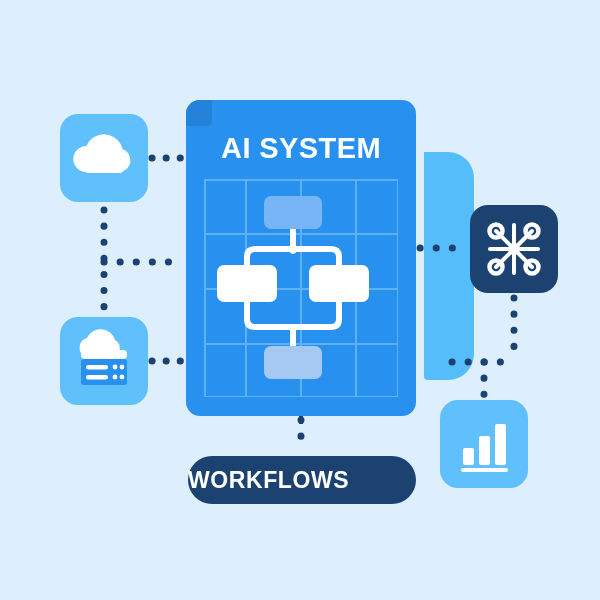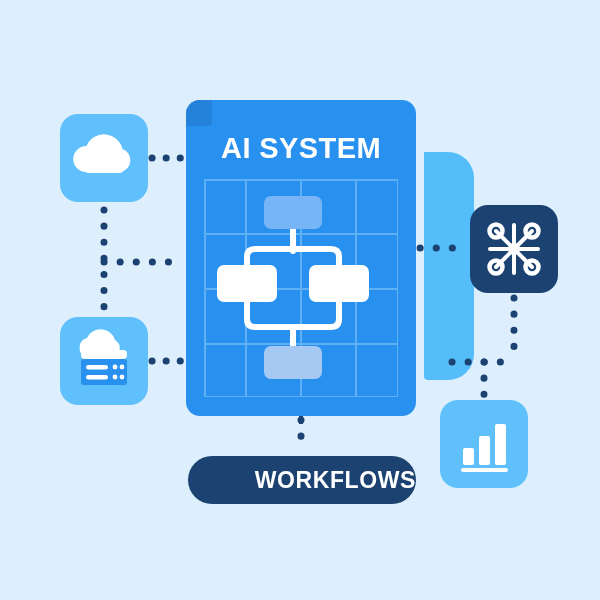--- a/index.html
+++ b/index.html
@@ -134,21 +134,21 @@
   .pill {
     position: absolute;
     left: 188px;
     top: 456px;
     width: 228px;
     height: 48px;
     background: #1c4272;
     border-radius: 24px;
     display: flex;
     align-items: center;
-    justify-content: flex-end;
+    justify-content: flex-start;
   }
   .pill-label {
     color: #ffffff;
     font-size: 23px;
     font-weight: bold;
     letter-spacing: 0.6px;
     font-family: "Liberation Sans", sans-serif;
   }
 
   

